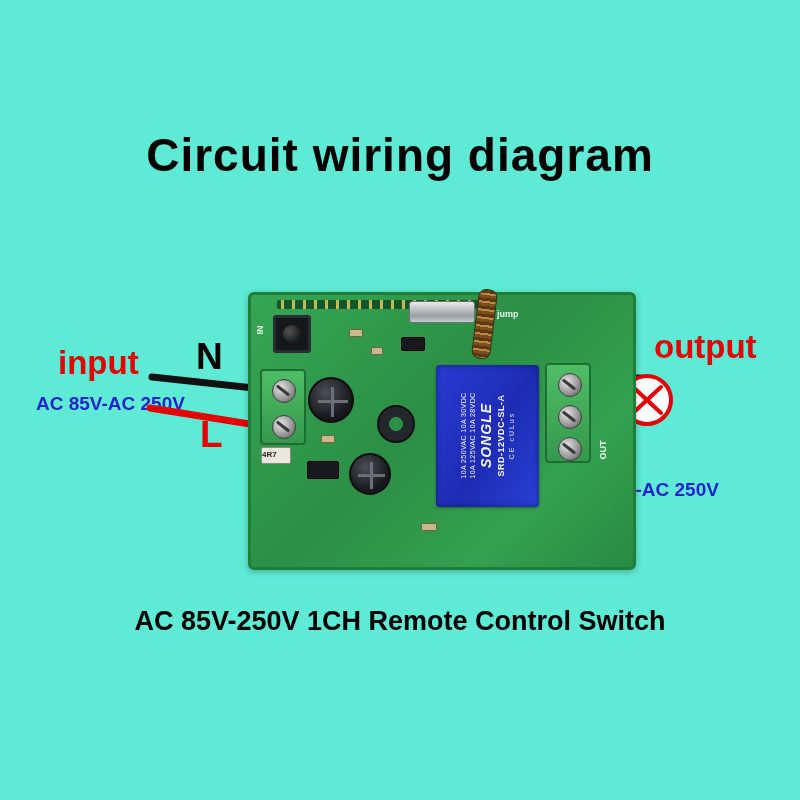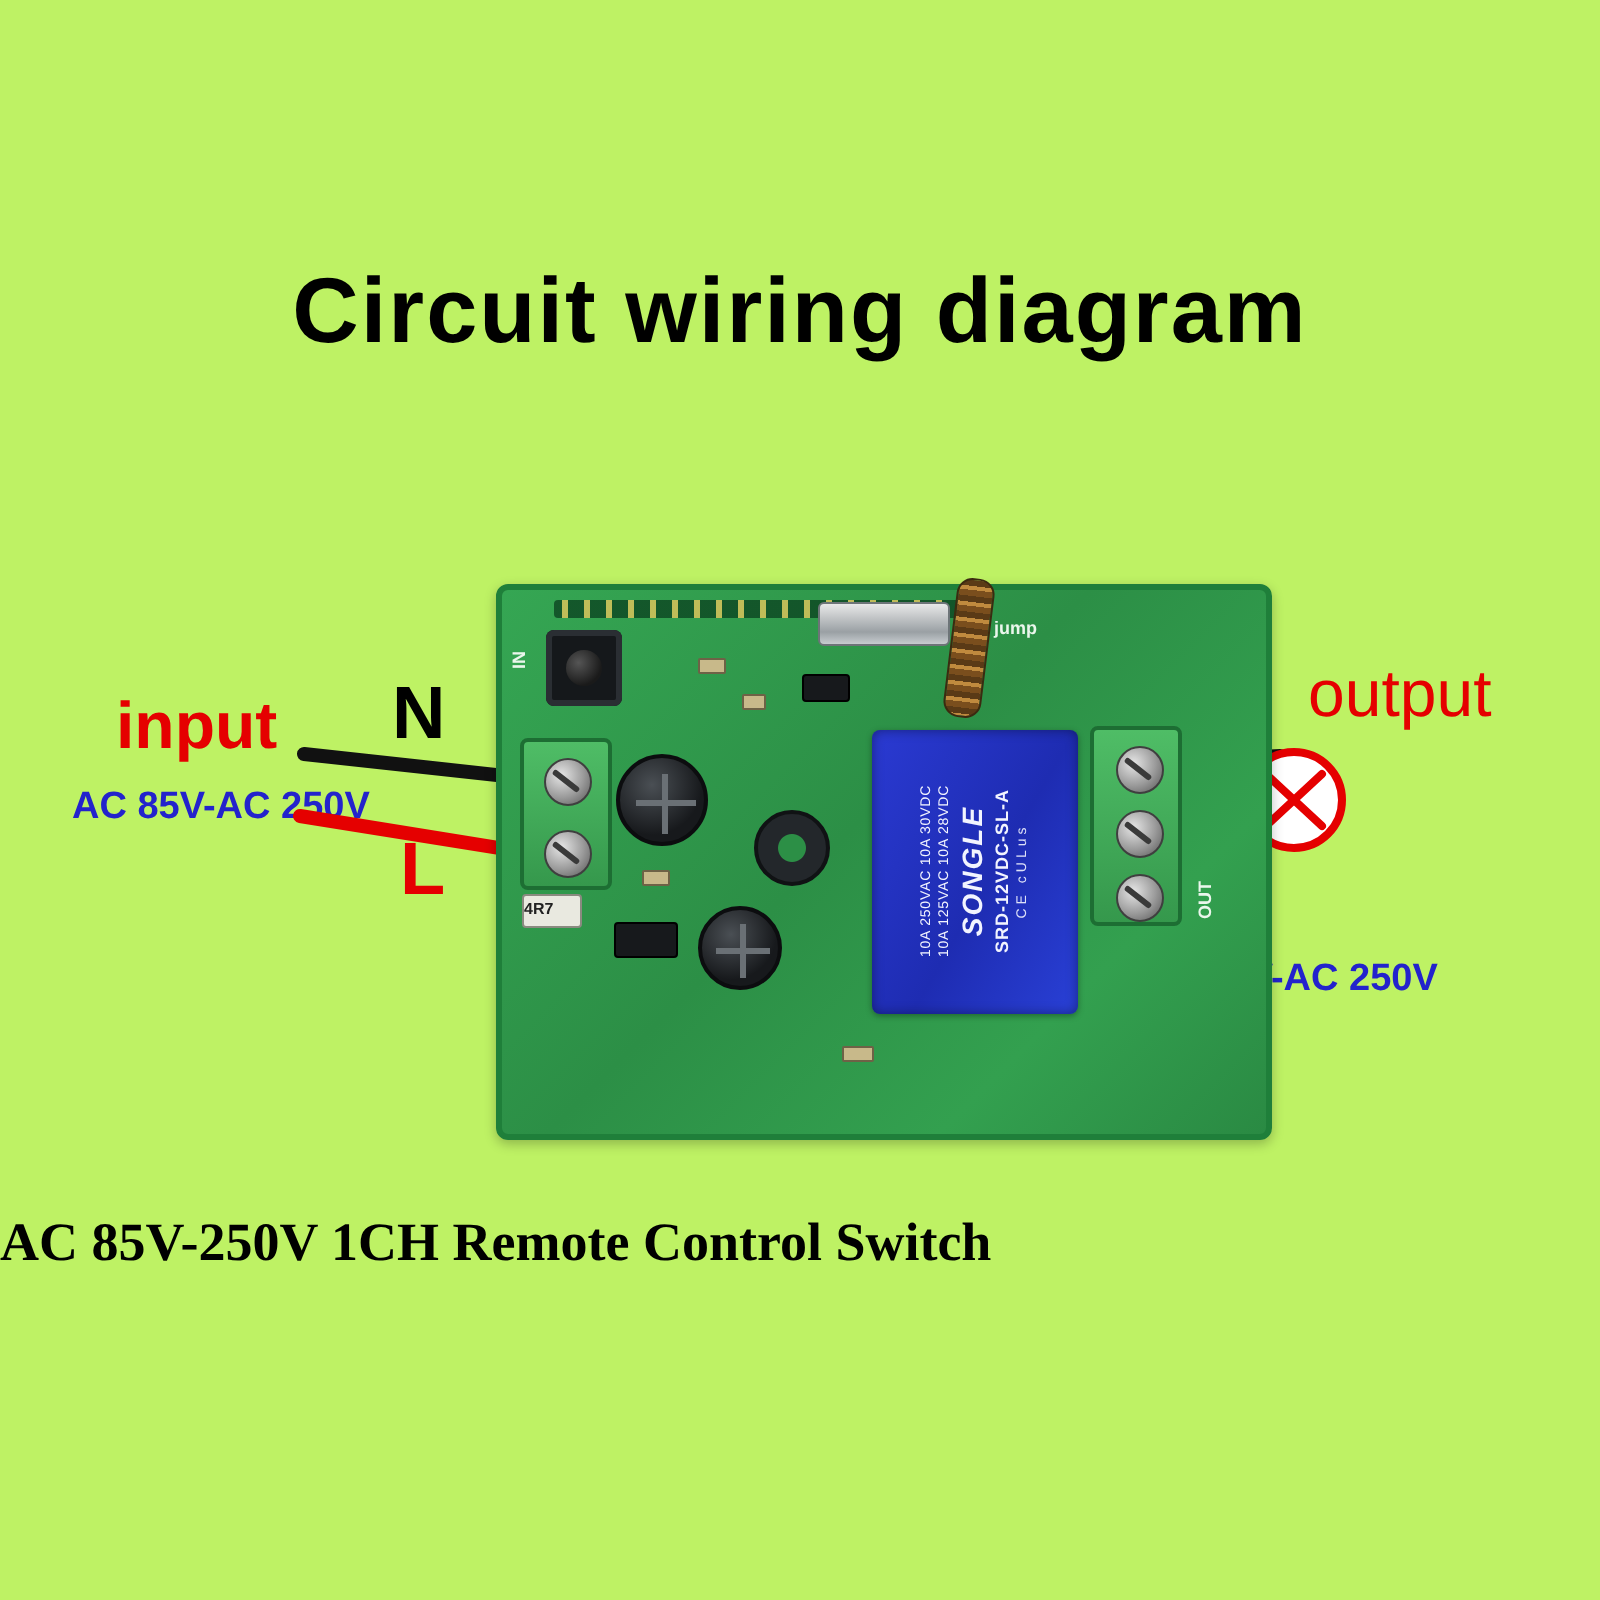--- a/index.html
+++ b/index.html
@@ -1,38 +1,38 @@
 <!DOCTYPE html>
 <html style="--red: #e50000; --blue: #2323cc; --black: #111111; --pcb_green: #2f9a4b; --relay_blue: #2233c4;"><head>
 <meta charset="utf-8">
 <style>
   :root{
     --red:#e50000; --blue:#2323cc; --black:#111111;
     --pcb_green:#2f9a4b; --relay_blue:#2233c4;
   }
   html,body{margin:0;padding:0;background:#ffffff;}
   .page{
-    position:relative;width:800px;height:800px;background:#bef264;overflow:hidden;
+    position:relative;width:800px;height:800px;background:#5eead4;overflow:hidden;
     font-family:"Liberation Sans",sans-serif;
   }
   .title{
     position:absolute;left:0;top:128px;width:100%;margin:0;text-align:center;
     font-size:46px;font-weight:bold;color:#000;letter-spacing:1px;
   }
   .caption{
-    position:absolute;left:0;top:606px;width:100%;text-align:left;
-    font-size:27px;font-weight:bold;color:#000;font-family:Liberation Serif, serif;
+    position:absolute;left:0;top:606px;width:100%;text-align:center;
+    font-size:27px;font-weight:bold;color:#000;
   }
   .annot{position:absolute;white-space:nowrap;line-height:1;}
   .lbl-input{left:58px;top:346px;color:var(--red);font-size:33px;font-weight:bold;}
   .lbl-n-left{left:196px;top:338px;color:#000;font-size:37px;font-weight:600;}
   .lbl-v-left{left:36px;top:394px;color:var(--blue);font-size:19px;font-weight:bold;}
   .lbl-l-left{left:200px;top:416px;color:var(--red);font-size:37px;font-weight:600;}
   .lbl-n-right{left:566px;top:334px;color:#000;font-size:37px;font-weight:600;}
-  .lbl-output{left:654px;top:330px;color:var(--red);font-size:33px;font-weight:normal;}
+  .lbl-output{left:654px;top:330px;color:var(--red);font-size:33px;font-weight:bold;}
   .lbl-l-right{left:578px;top:434px;color:var(--red);font-size:37px;font-weight:600;}
   .lbl-v-right{left:570px;top:480px;color:var(--blue);font-size:19px;font-weight:bold;}
 
   .wires{position:absolute;left:0;top:0;width:800px;height:800px;pointer-events:none;}
 
   
   .pcb{
     position:absolute;left:248px;top:292px;width:388px;height:278px;
     background:linear-gradient(135deg,#35a653 0%,#2c8f46 45%,#33a04f 75%,#2a8a43 100%);
     border:3px solid #1f7f3a;border-radius:6px;box-sizing:border-box;

